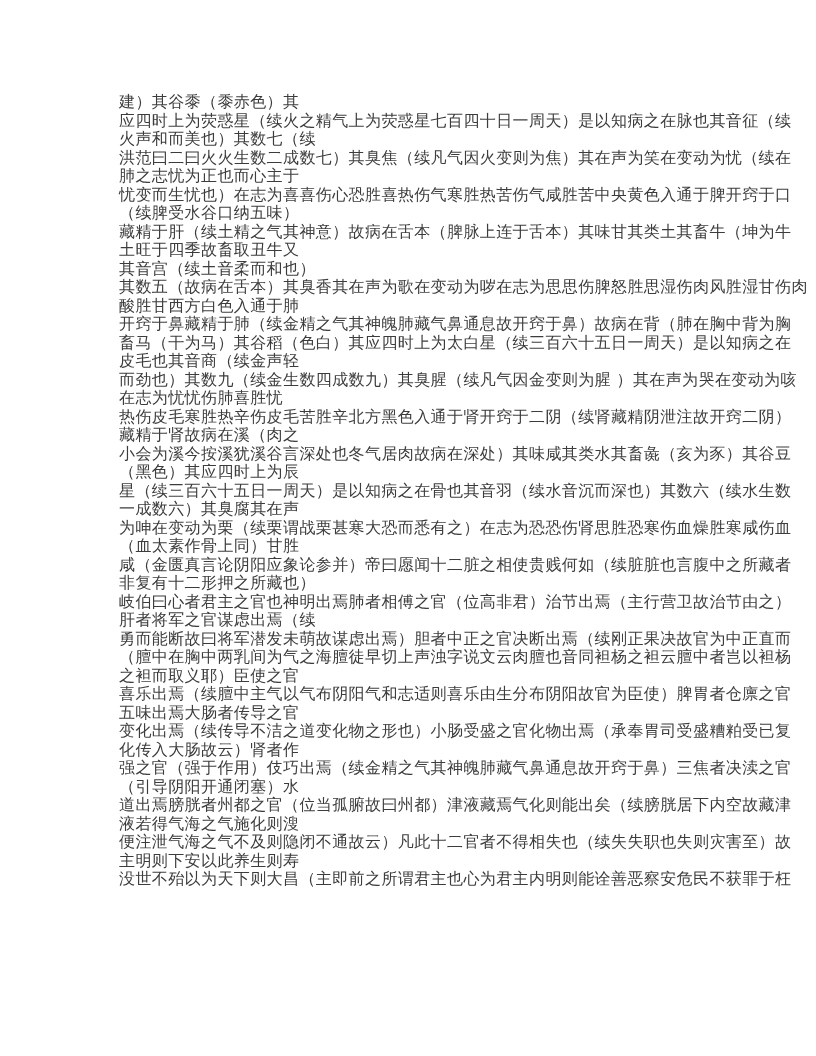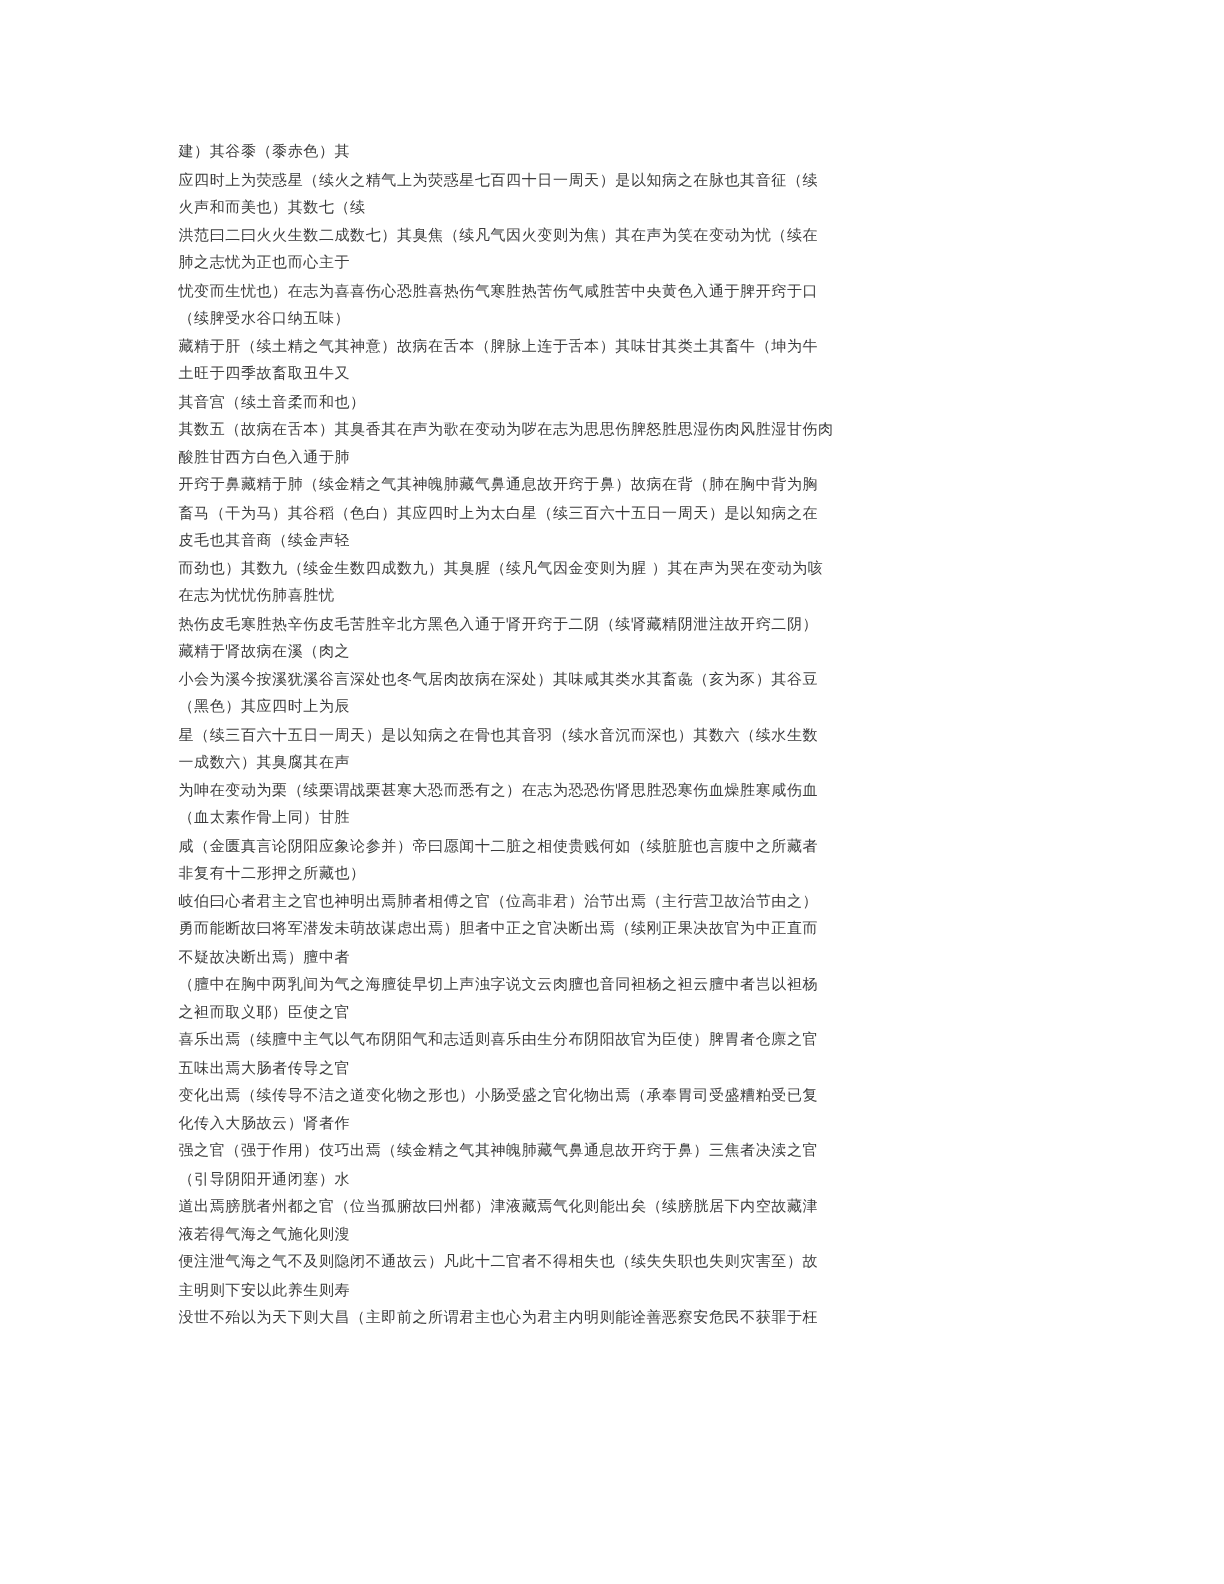--- a/index.html
+++ b/index.html
@@ -13,21 +13,21 @@
     height: 1056px;
     background: #ffffff;
     overflow: hidden;
   }
   .text-block {
     position: absolute;
     left: 119px;
     top: 93px;
     width: 596px;
     font-family: "DejaVu Serif", "Liberation Serif", serif;
-    font-size: 10px;
+    font-size: 16px;
     line-height: 18.5px;
     color: #3c3c3c;
     letter-spacing: 0.4px;
   }
   .line {
     white-space: nowrap;
     height: 18.5px;
   }
 </style>
 </head>
@@ -57,22 +57,22 @@
       <div class="line">藏精于肾故病在溪（肉之</div>
       <div class="line">小会为溪今按溪犹溪谷言深处也冬气居肉故病在深处）其味咸其类水其畜彘（亥为豕）其谷豆</div>
       <div class="line">（黑色）其应四时上为辰</div>
       <div class="line">星（续三百六十五日一周天）是以知病之在骨也其音羽（续水音沉而深也）其数六（续水生数</div>
       <div class="line">一成数六）其臭腐其在声</div>
       <div class="line">为呻在变动为栗（续栗谓战栗甚寒大恐而悉有之）在志为恐恐伤肾思胜恐寒伤血燥胜寒咸伤血</div>
       <div class="line">（血太素作骨上同）甘胜</div>
       <div class="line">咸（金匮真言论阴阳应象论参并）帝曰愿闻十二脏之相使贵贱何如（续脏脏也言腹中之所藏者</div>
       <div class="line">非复有十二形押之所藏也）</div>
       <div class="line">岐伯曰心者君主之官也神明出焉肺者相傅之官（位高非君）治节出焉（主行营卫故治节由之）</div>
+      <div class="line">肝者将军之官谋虑出焉（续</div>
       <div class="line">勇而能断故曰将军潜发未萌故谋虑出焉）胆者中正之官决断出焉（续刚正果决故官为中正直而</div>
-      <div class="line">不疑故决断出焉）膻中者</div>
       <div class="line">（膻中在胸中两乳间为气之海膻徒早切上声浊字说文云肉膻也音同袒杨之袒云膻中者岂以袒杨</div>
       <div class="line">之袒而取义耶）臣使之官</div>
       <div class="line">喜乐出焉（续膻中主气以气布阴阳气和志适则喜乐由生分布阴阳故官为臣使）脾胃者仓廪之官</div>
       <div class="line">五味出焉大肠者传导之官</div>
       <div class="line">变化出焉（续传导不洁之道变化物之形也）小肠受盛之官化物出焉（承奉胃司受盛糟粕受已复</div>
       <div class="line">化传入大肠故云）肾者作</div>
       <div class="line">强之官（强于作用）伎巧出焉（续金精之气其神魄肺藏气鼻通息故开窍于鼻）三焦者决渎之官</div>
       <div class="line">（引导阴阳开通闭塞）水</div>
       <div class="line">道出焉膀胱者州都之官（位当孤腑故曰州都）津液藏焉气化则能出矣（续膀胱居下内空故藏津</div>
       <div class="line">液若得气海之气施化则溲</div>

